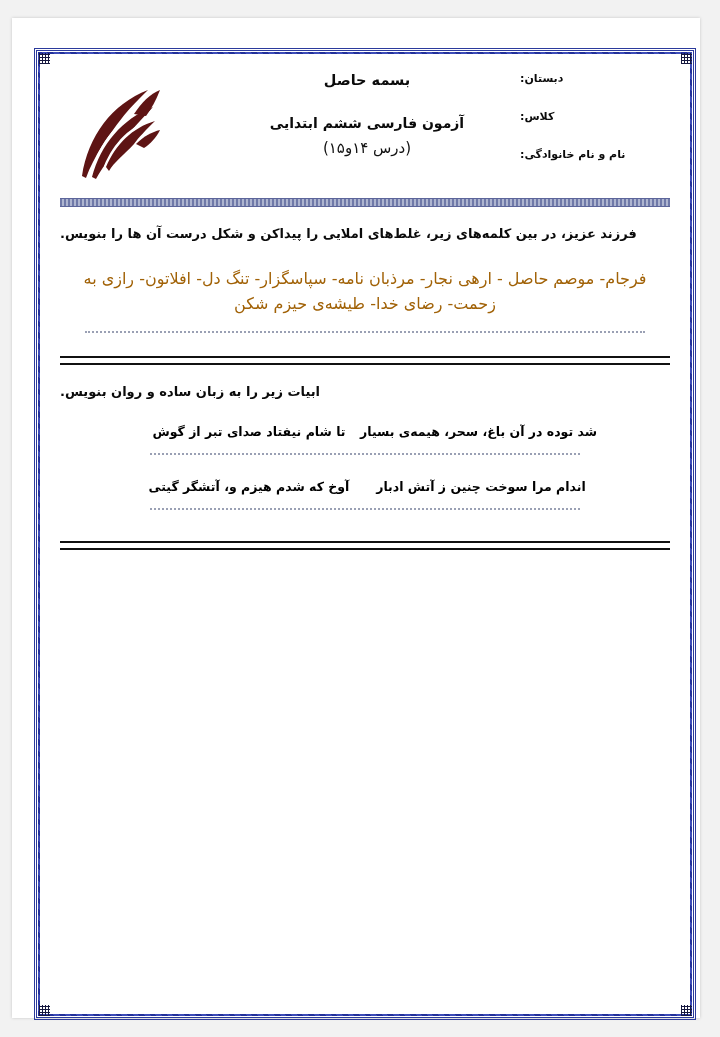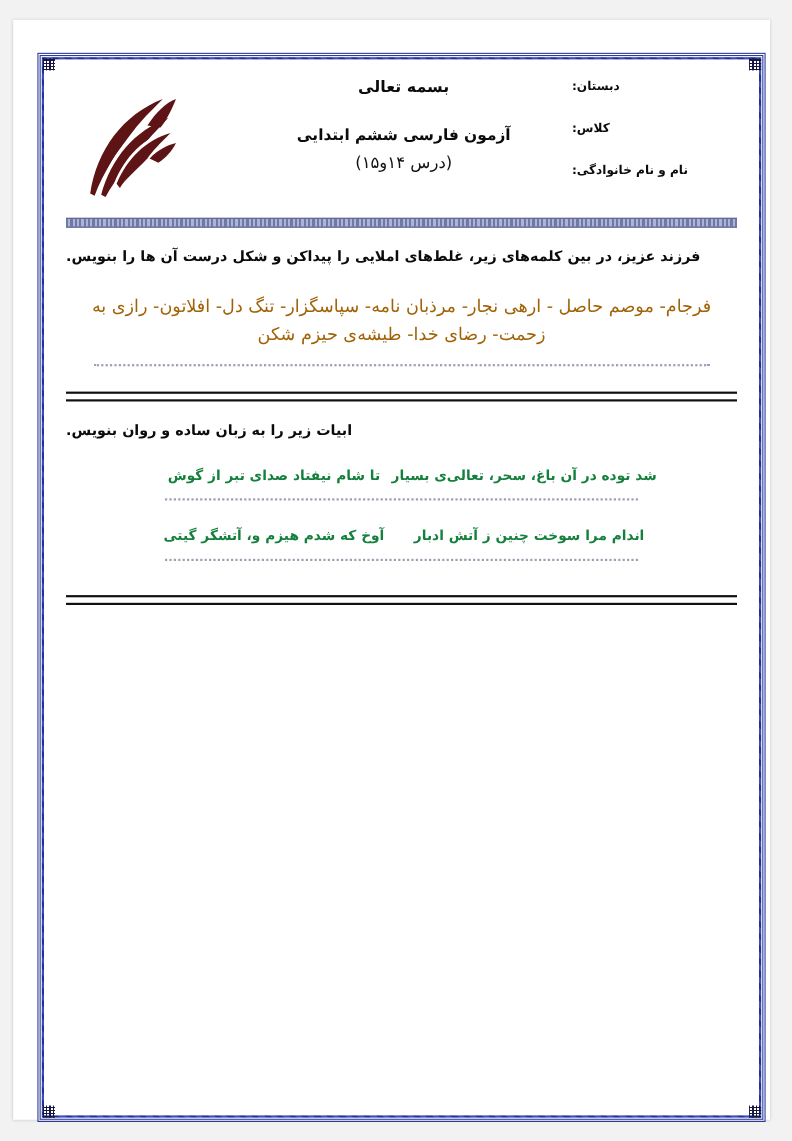--- a/index.html
+++ b/index.html
@@ -188,21 +188,21 @@
     display: flex;
     flex-direction: row;
     justify-content: center;
     margin-top: 23px;
   }
   .verse-cell {
     width: 232px;
     text-align: center;
     font-size: 12.5px;
     font-weight: bold;
-    color: #15803d;
+    color: #000000;
     white-space: nowrap;
   }
   .verse-cell.first { text-align: center; }
   .spacer-md { height: 22px; }
   .spacer-lg { height: 30px; }
 
   .answer-space { height: 330px; }
 </style>
 </head>
 <body>
@@ -230,21 +230,21 @@
               <path d="M18 93 C27 60 48 35 79 23 C68 35 60 43 54 51 C42 66 30 80 22 95 Z"></path>
               <path d="M30 82 C40 58 56 42 80 34 C70 44 64 50 59 57 C49 68 38 76 33 86 Z" fill="#ffffff"></path>
               <path d="M32 83 C42 60 58 44 81 37 C71 47 65 53 60 60 C50 71 40 78 35 87 Z"></path>
               <path d="M60 30 C68 18 76 10 86 6 C82 16 78 24 72 32 Z"></path>
               <path d="M62 60 C70 52 78 48 86 46 C82 54 76 60 70 64 Z"></path>
             </g>
           </svg>
         </div>
 
         <div class="header-center">
-          <div class="bismillah">بسمه تعالی</div>
+          <div class="bismillah">بسمه حاصل</div>
           <div class="exam-title">آزمون فارسی ششم ابتدایی</div>
           <div class="exam-lesson">(درس ۱۴و۱۵)</div>
         </div>
 
         <div class="header-right">
           <div class="fld">دبستان:</div>
           <div class="fld">کلاس:</div>
           <div class="fld">نام و نام خانوادگی:</div>
         </div>
 
@@ -258,21 +258,21 @@
         <div class="dotted-answer" style="width:560px;"></div>
       </div>
 
       <div class="spacer-md"></div>
       <div class="rule-double"></div>
 
       <div class="q-block">
         <div class="q-prompt">ابیات زیر را به زبان ساده و روان بنویس.</div>
 
         <div class="verse-row">
-          <div class="verse-cell">شد توده در آن باغ، سحر، تعالی‌ی بسیار</div>
+          <div class="verse-cell">شد توده در آن باغ، سحر، هیمه‌ی بسیار</div>
           <div class="verse-cell first">تا شام نیفتاد صدای تبر از گوش</div>
         </div>
         <div class="dotted-answer" style="width:430px;"></div>
 
         <div class="verse-row">
           <div class="verse-cell">اندام مرا سوخت چنین ز آتش ادبار</div>
           <div class="verse-cell first">آوخ که شدم هیزم و، آتشگر گیتی</div>
         </div>
         <div class="dotted-answer" style="width:430px;"></div>
       </div>

